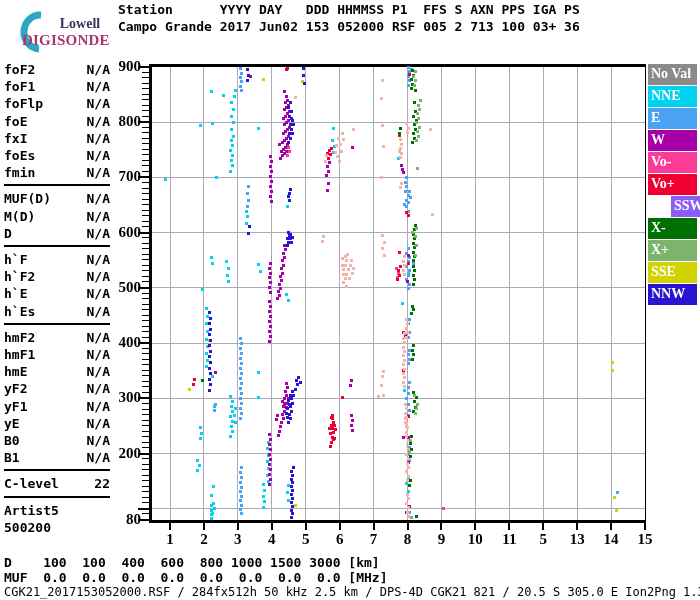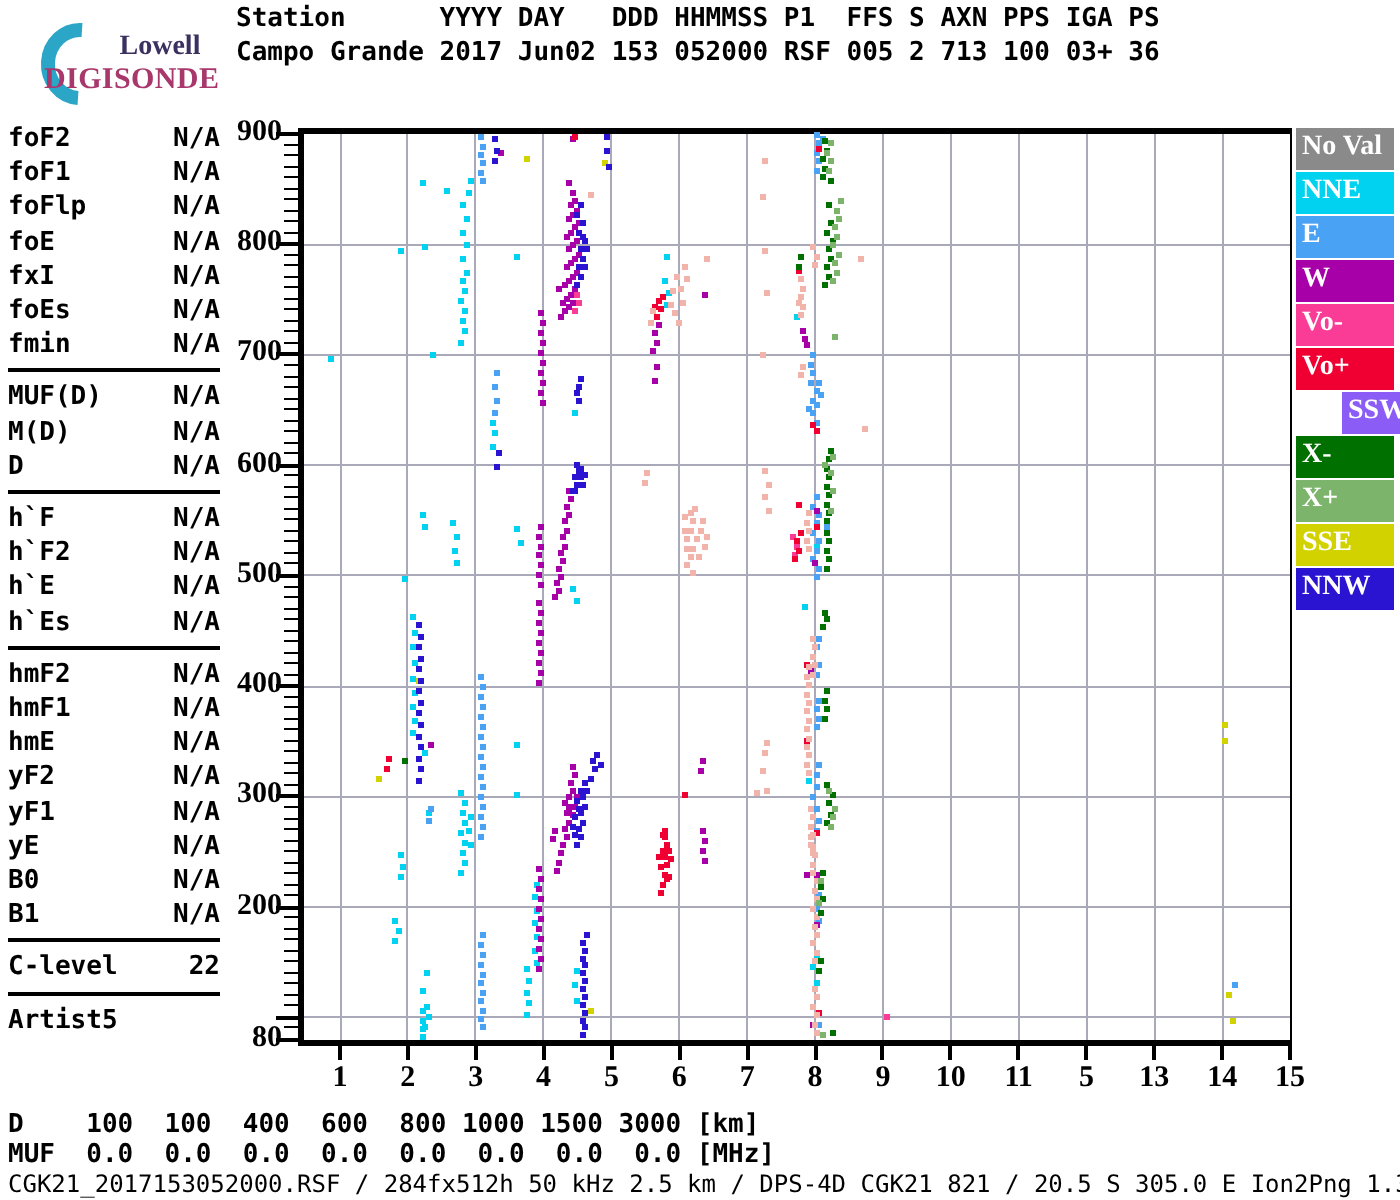--- a/index.html
+++ b/index.html
@@ -148,20 +148,24 @@
       <span>N/A</span>
     </div>
     <div class="psep"></div>
     <div class="prow">
       <span>C-level</span>
       <span>22</span>
     </div>
     <div class="psep"></div>
     <div class="prow">
       <span>Artist5</span>
+      <span></span>
+    </div>
+    <div class="prow">
+      <span>500200</span>
       <span></span>
     </div>
   </div>
 
 <div class="plot">
     <div class="gv" style="left: 17.5px;"></div>
     <div class="xtick" style="left: 17px; top: 456px;"></div>
     <div class="xlab" style="left: 5px; font-family: &quot;Liberation Serif&quot;, serif;">1</div>
     <div class="gv" style="left: 51.43px;"></div>
     <div class="xtick" style="left: 50.93px; top: 456px;"></div>

